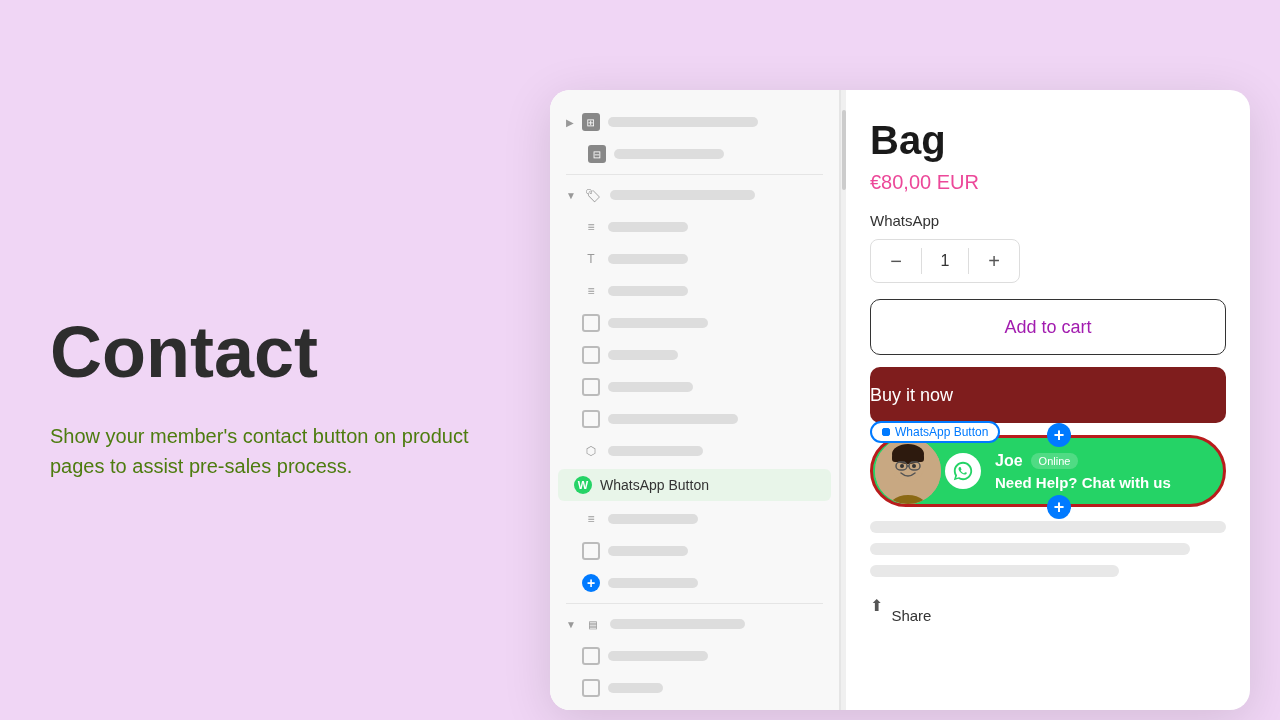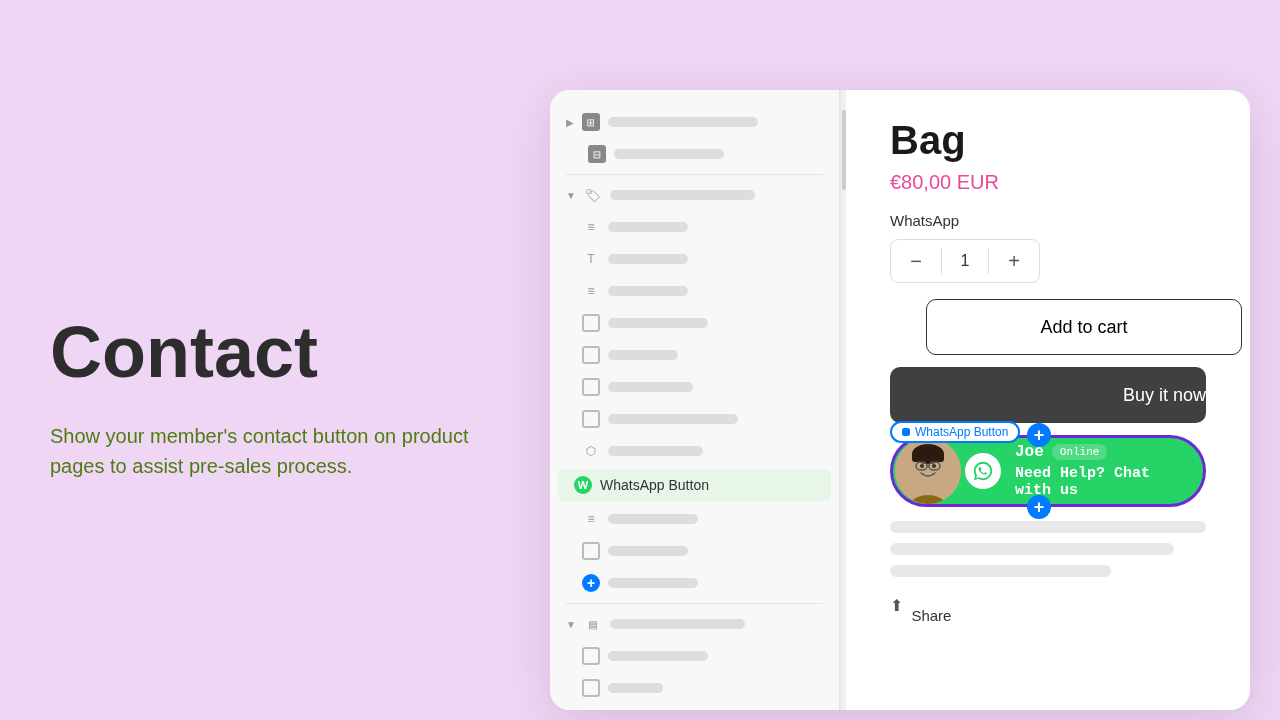--- a/index.html
+++ b/index.html
@@ -164,21 +164,21 @@
       padding: 7px 16px;
       gap: 8px;
       background: #e8f5e9;
       border-radius: 6px;
       margin: 2px 8px;
     }
 
     
     .product-panel {
       flex: 1;
-      padding: 28px 44px;
+      padding: 28px 24px;
       overflow: hidden;
       position: relative;
     }
 
     .product-title {
       font-size: 40px;
       font-weight: 700;
       color: #1a1a1a;
       margin-bottom: 8px;
     }
@@ -231,43 +231,42 @@
     }
 
     .add-to-cart-btn {
       width: 100%;
       height: 56px;
       background: #fff;
       border: 1.5px solid #333;
       border-radius: 10px;
       font-size: 18px;
       font-weight: 500;
-      color: #000000;
+      color: #a21caf;
       cursor: pointer;
       margin-bottom: 12px;
       display: flex;
       align-items: center;
       justify-content: center;
-      margin-left: 36px;
     }
 
     .buy-now-btn {
       width: 100%;
       height: 56px;
-      background: #404040;
+      background: #7f1d1d;
       border: none;
       border-radius: 10px;
       font-size: 18px;
       font-weight: 500;
       color: #fff;
       cursor: pointer;
       margin-bottom: 12px;
       display: flex;
       align-items: center;
-      justify-content: flex-end;
+      justify-content: flex-start;
     }
 
     
     .whatsapp-selection {
       position: relative;
       margin-bottom: 10px;
     }
 
     .selection-badge {
       position: absolute;
@@ -296,23 +295,22 @@
 
     .whatsapp-chat-btn {
       width: 100%;
       height: 72px;
       background: #25D366;
       border-radius: 50px;
       display: flex;
       align-items: center;
       cursor: pointer;
       overflow: hidden;
-      border: 3px solid #6d28d9;
+      border: 3px solid #b91c1c;
       position: relative;
-      font-family: Liberation Mono, monospace;
     }
 
     .avatar-wrapper {
       width: 66px;
       height: 66px;
       flex-shrink: 0;
       border-radius: 50%;
       overflow: hidden;
       margin-left: 2px;
       background: #c8a882;

